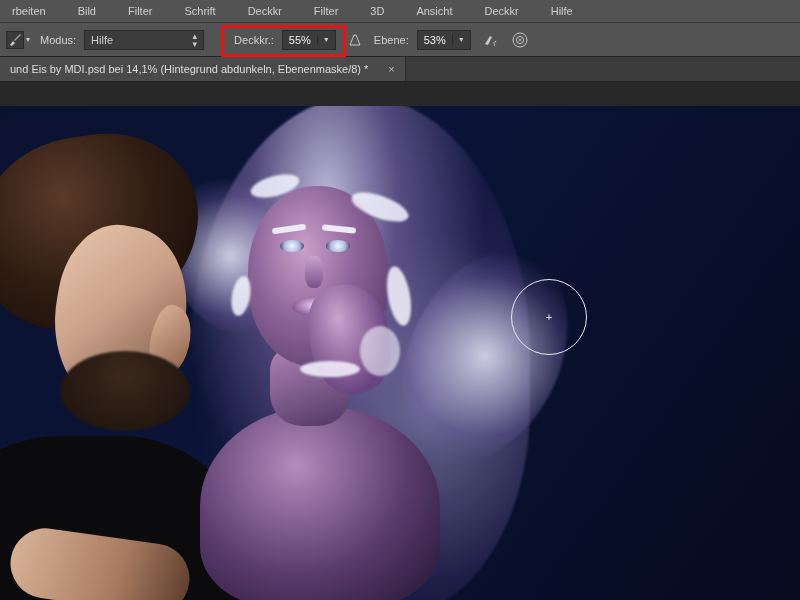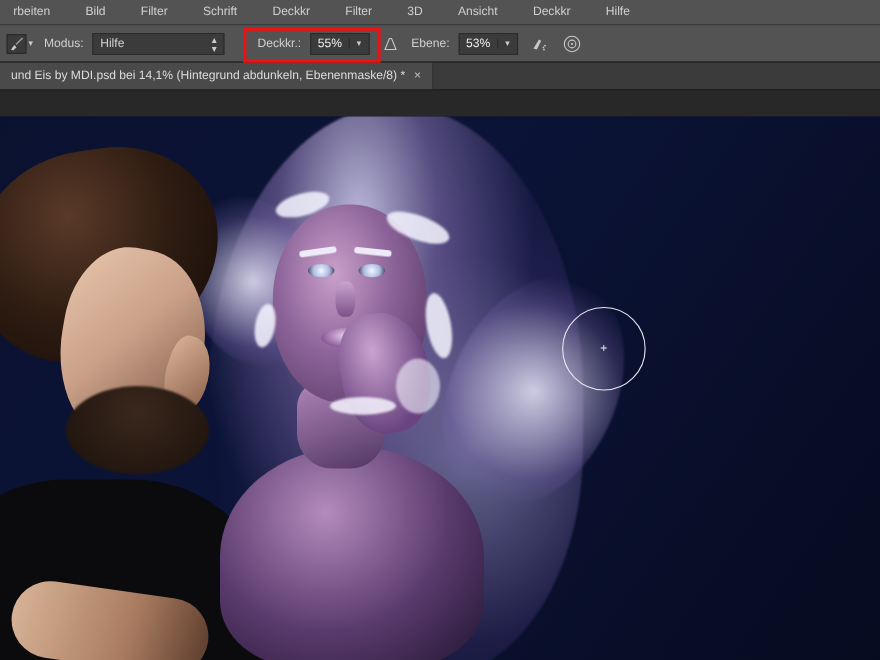--- a/index.html
+++ b/index.html
@@ -109,21 +109,21 @@
     border-top: 1px solid #222;
     border-bottom: 1px solid #222;
     display: flex;
     align-items: stretch;
   }
   .doc-tab {
     background: #4a4a4a;
     padding: 0 10px;
     display: flex;
     align-items: center;
-    gap: 8px;
+    gap: 20px;
     font-size: 11px;
     color: #ddd;
     border-right: 1px solid #2a2a2a;
     max-width: 780px;
   }
   .doc-tab .close {
     font-size: 11px;
     color: #bbb;
   }
   .below-tabs {

